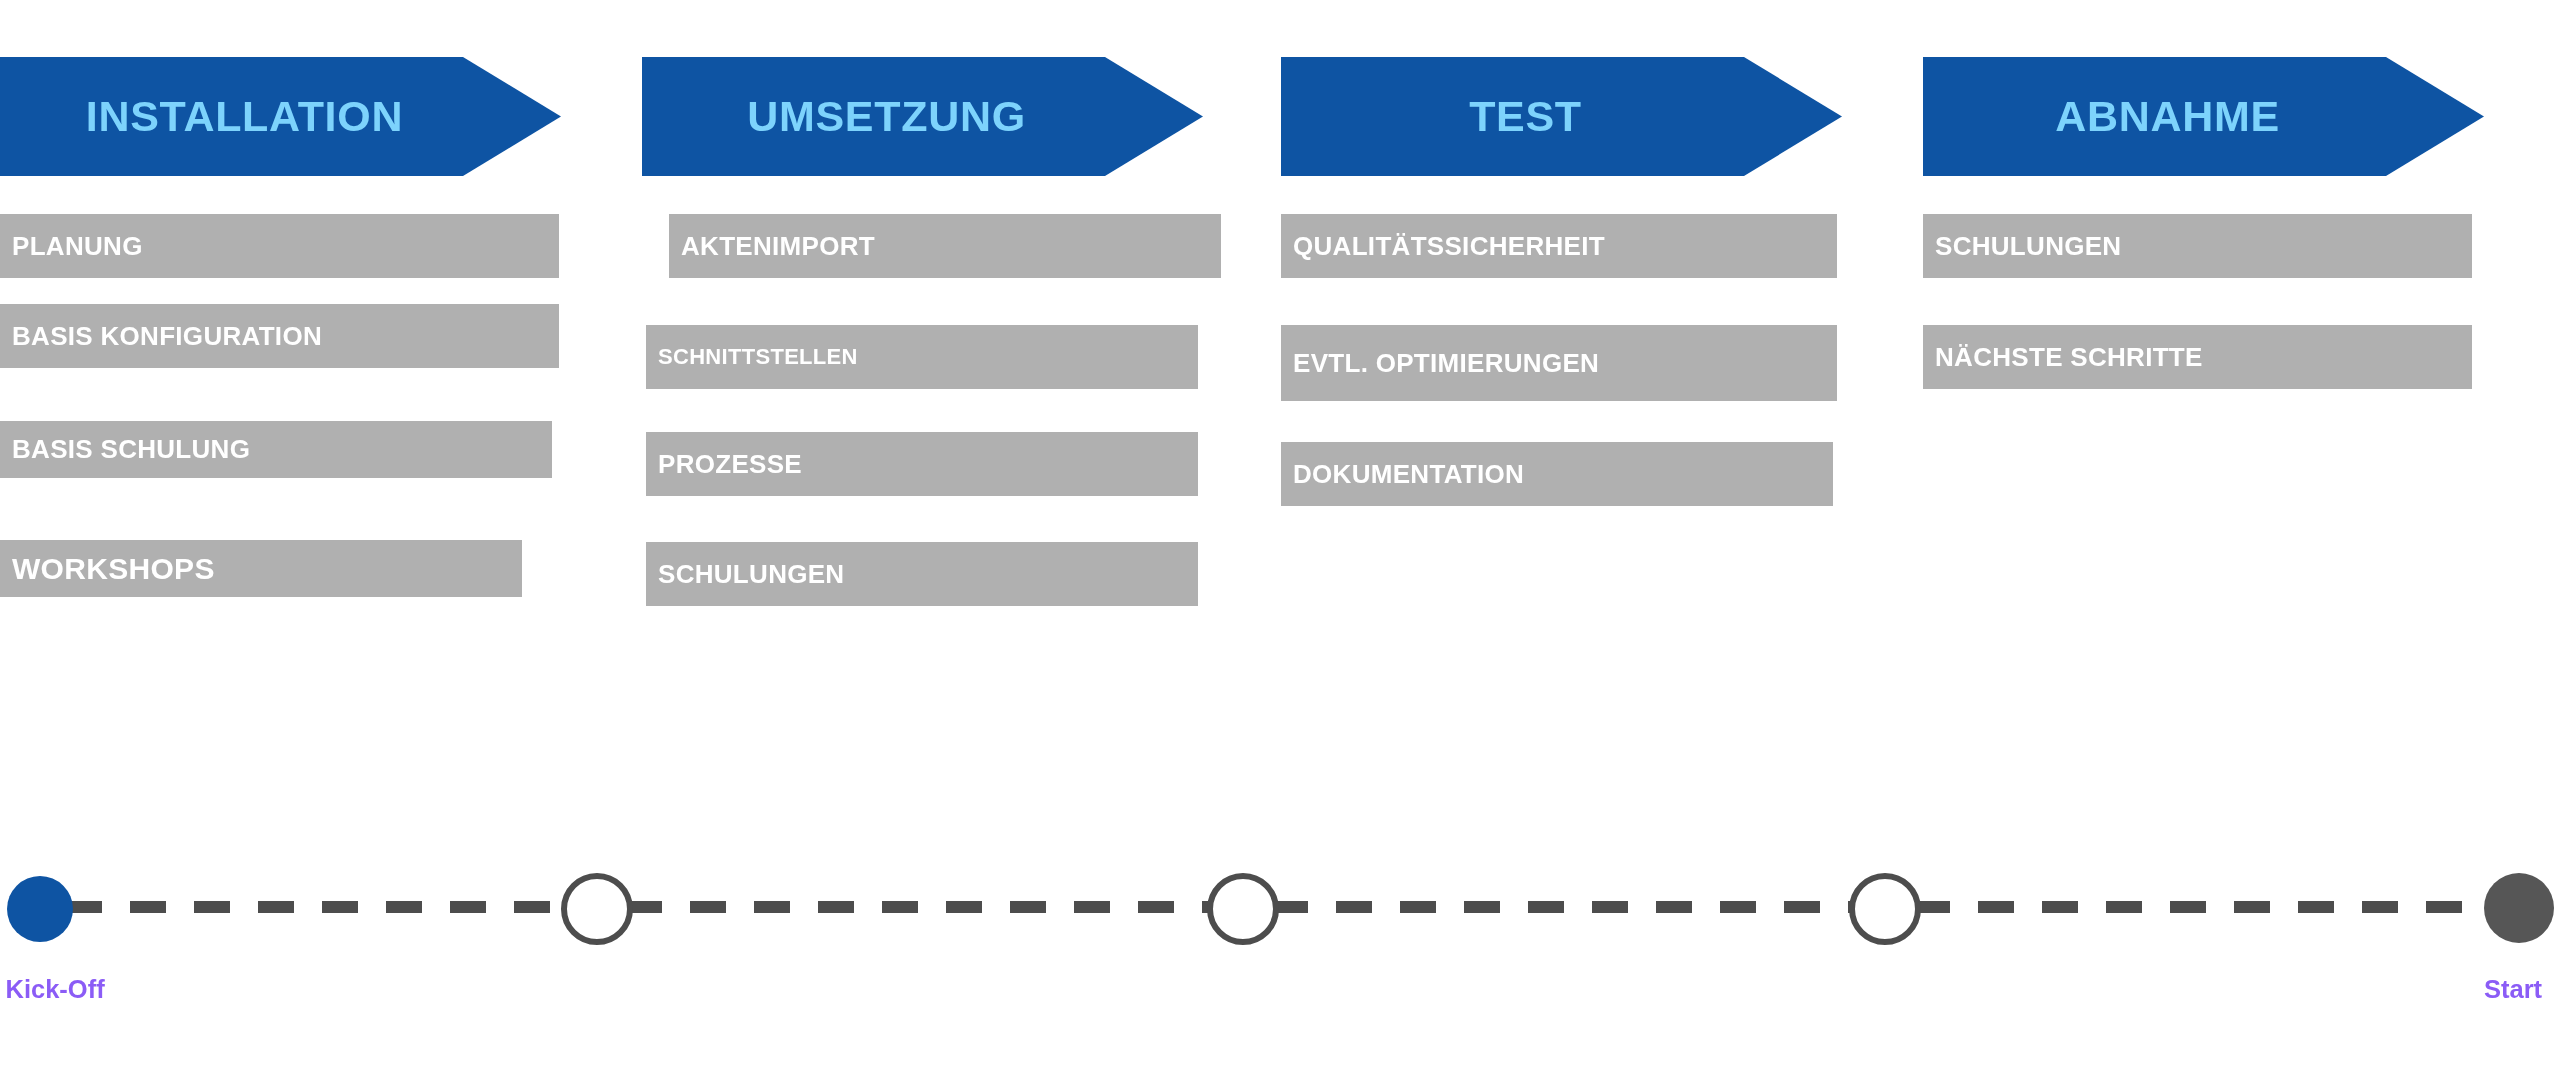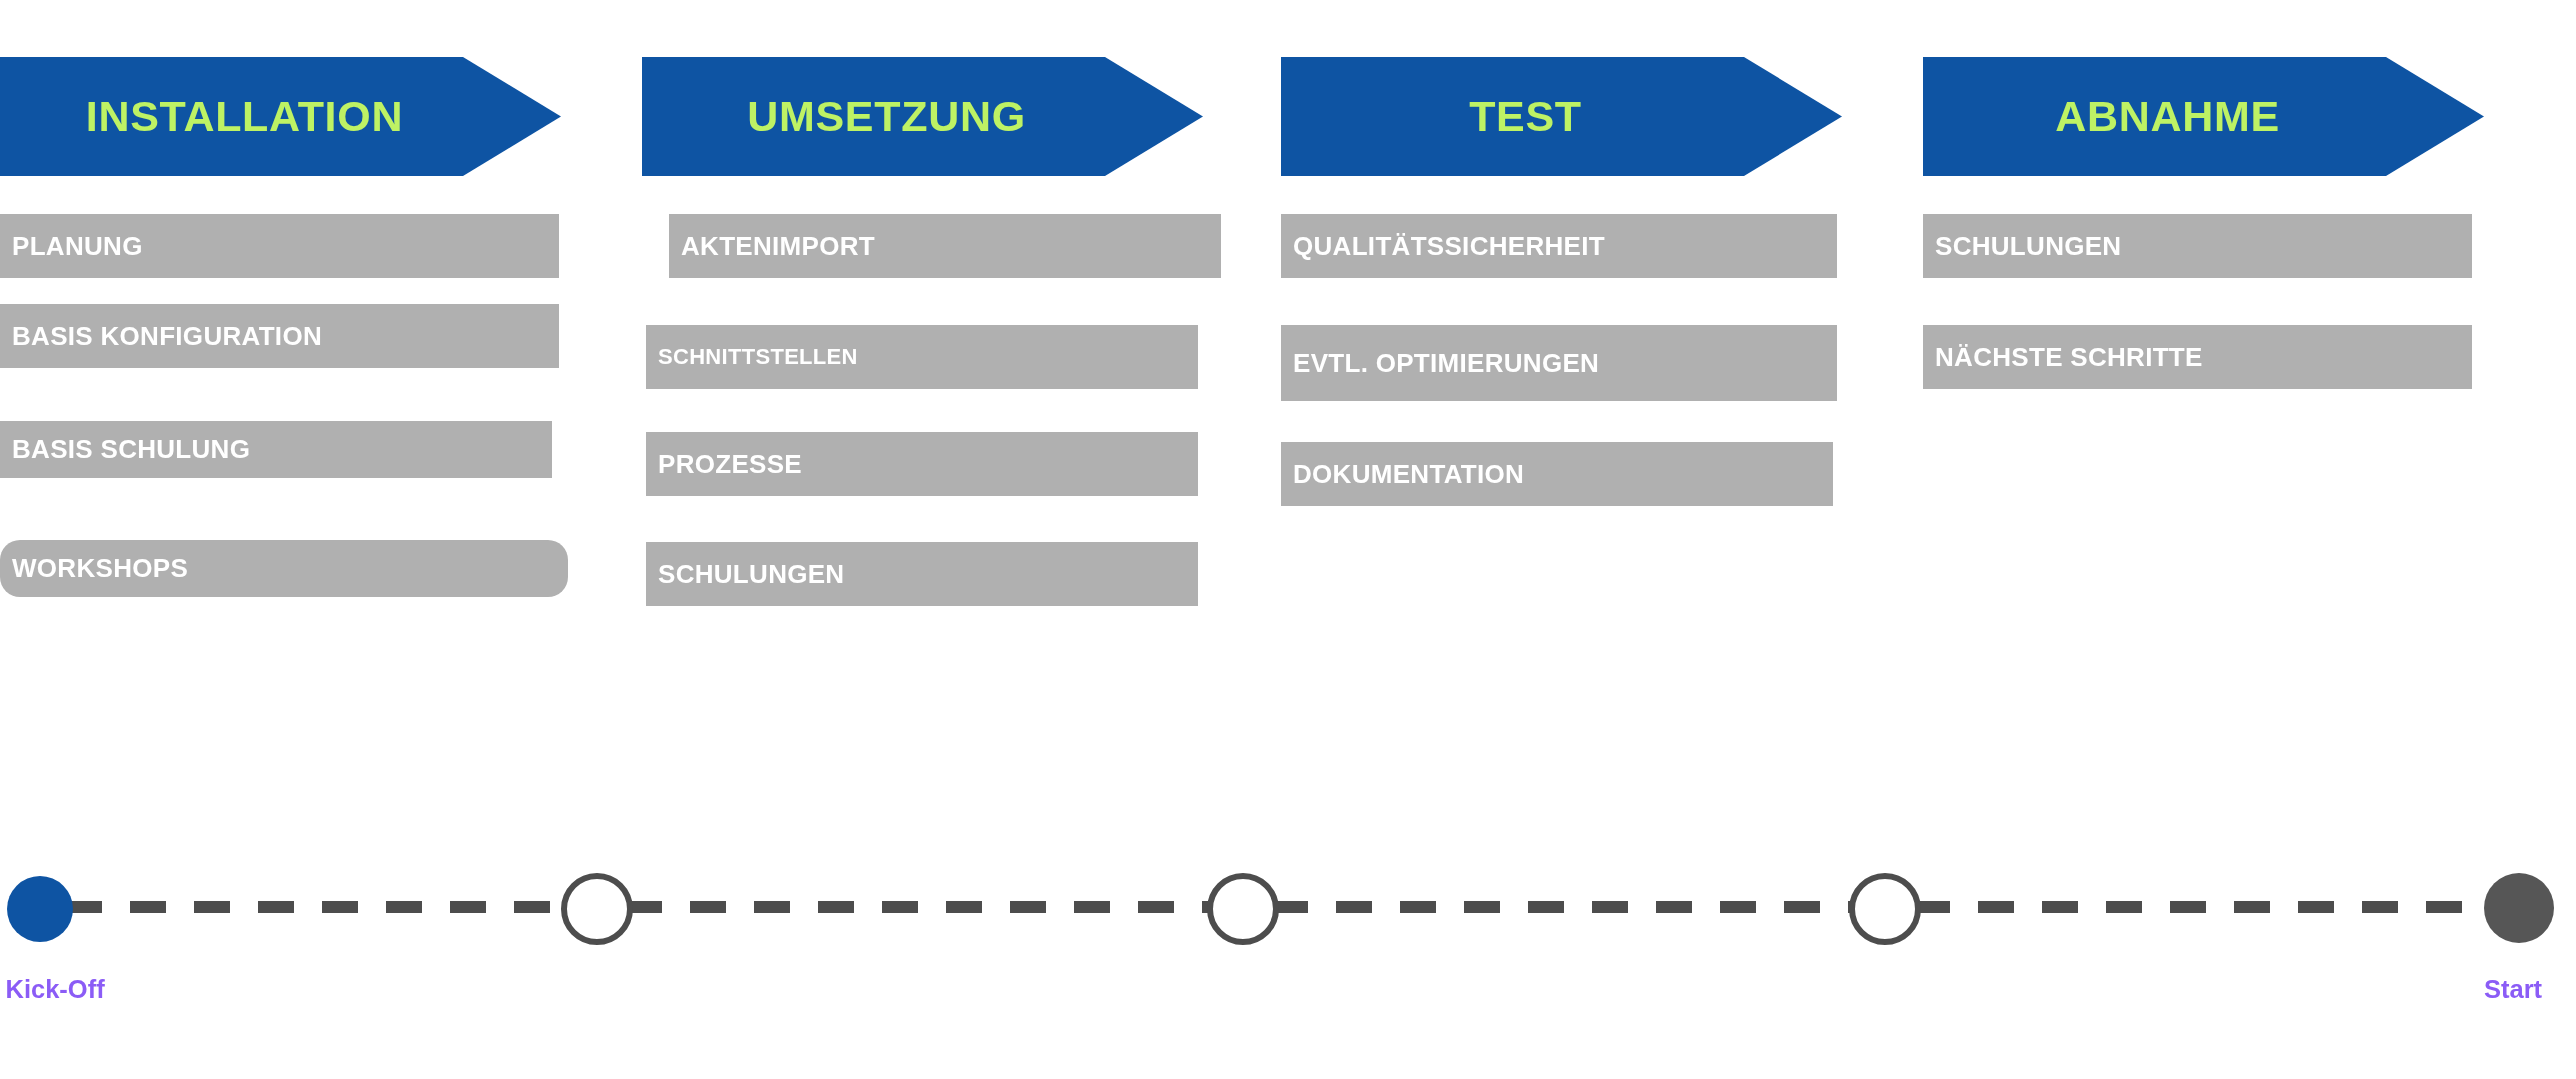--- a/index.html
+++ b/index.html
@@ -6,21 +6,21 @@
   body{
     width:2576px;height:1079px;position:relative;overflow:hidden;
     font-family:"Liberation Sans","DejaVu Sans",sans-serif;
   }
   #board{position:absolute;inset:0;}
 
   
   .phase{position:absolute;top:0;height:100%;}
   .phase-header{
     position:absolute;top:57px;height:119px;
-    color:#bef264;font-weight:bold;font-size:43px;letter-spacing:0.7px;
+    color:#7dd3fc;font-weight:bold;font-size:43px;letter-spacing:0.7px;
     display:flex;align-items:center;justify-content:center;
     background:#0E54A3;
     box-sizing:border-box;
     padding-right:72px;
   }
   .phase-header .hdr-label{line-height:1;white-space:nowrap;}
 
   
   .arrow-1{clip-path:polygon(0 0, calc(100% - 98px) 0, 100% 50%, calc(100% - 98px) 100%, 0 100%);}
 
@@ -62,21 +62,21 @@
     </div>
     <div class="task" style="left:0px;top:214px;width:559px;height:64px;font-size:26px;">
       <span>PLANUNG</span>
     </div>
     <div class="task" style="left:0px;top:304px;width:559px;height:64px;font-size:26px;">
       <span>BASIS KONFIGURATION</span>
     </div>
     <div class="task" style="left:0px;top:421px;width:552px;height:57px;font-size:26px;">
       <span>BASIS SCHULUNG</span>
     </div>
-    <div class="task" style="left:0px;top:540px;width:568px;height:57px;font-size:26px;border-radius:20px;">
+    <div class="task" style="left:0px;top:540px;width:522px;height:57px;font-size:30px;">
       <span>WORKSHOPS</span>
     </div>
   </div>
 
   <div class="phase">
     <div class="phase-header arrow-1" style="left:642px;width:561px;">
       <span class="hdr-label">UMSETZUNG</span>
     </div>
     <div class="task" style="left:646px;top:214px;width:552px;height:64px;font-size:26px;margin-left:23px;">
       <span>AKTENIMPORT</span>

